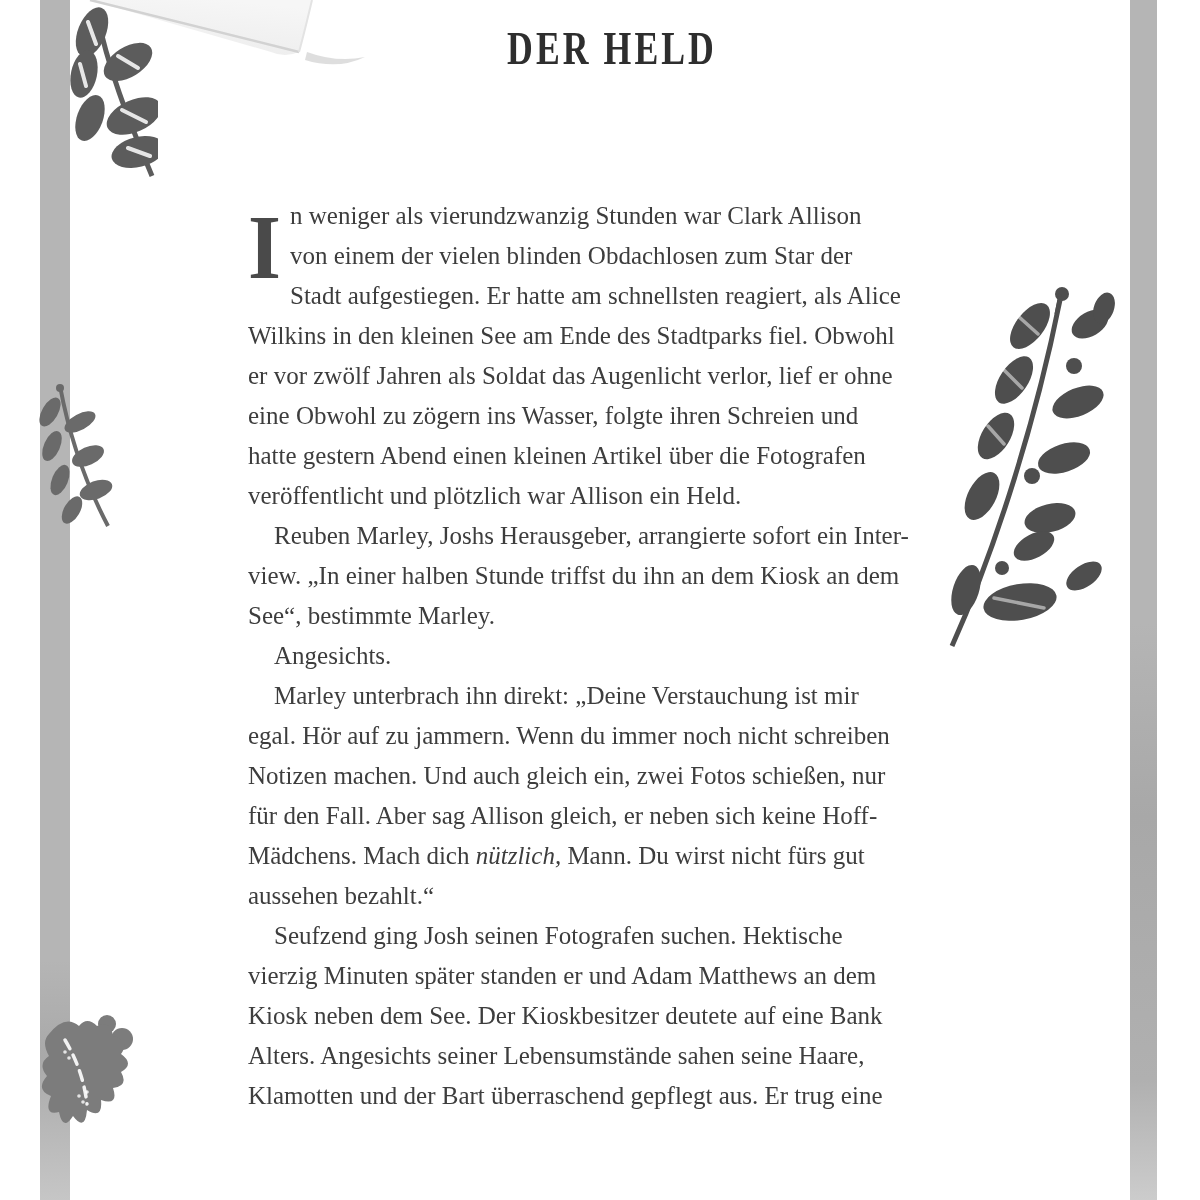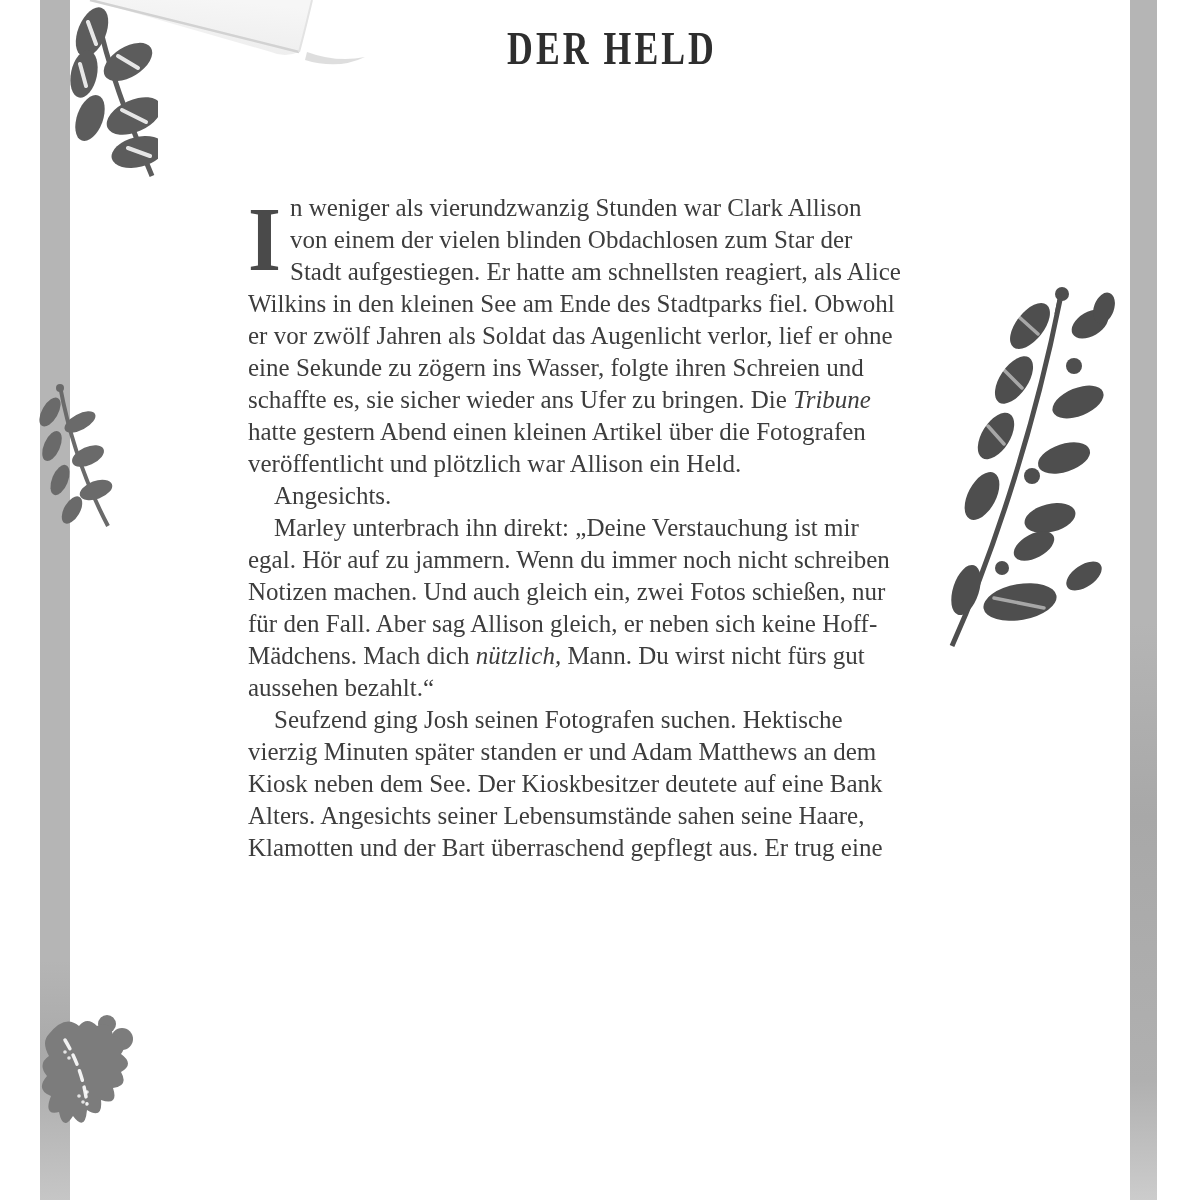--- a/index.html
+++ b/index.html
@@ -26,21 +26,21 @@
     font-weight:bold;font-size:47px;line-height:52px;letter-spacing:4px;
     color:var(--title-color);
     transform:scaleX(0.76);
     font-family:"Liberation Serif","DejaVu Serif",serif;
   }
   
   .body-text{
     position:absolute;left:248px;top:192px;width:716px;
     font-size:25px;line-height:32px;color:var(--text-color);
   }
-  .line{height:32px;white-space:nowrap;}
+  .line{height:32px;white-space:nowrap;margin-top:8px;}
   .para.indent .line:first-child{text-indent:26px;}
   .dropcap{
     float:left;width:34px;height:96px;margin-right:8px;
     font-weight:bold;font-size:92px;line-height:94px;
     color:#4a4a4a;
     transform:scaleX(0.92);
     transform-origin:left top;
   }
   em{font-style:italic;}
 </style>
@@ -145,24 +145,28 @@
 <div class="title">DER HELD</div>
 
 <div class="body-text">
     <div class="para">
       <span class="dropcap">I</span>
       <div class="line">n weniger als vierundzwanzig Stunden war Clark Allison</div>
       <div class="line">von einem der vielen blinden Obdachlosen zum Star der</div>
       <div class="line">Stadt aufgestiegen. Er hatte am schnellsten reagiert, als Alice</div>
       <div class="line">Wilkins in den kleinen See am Ende des Stadtparks fiel. Obwohl</div>
       <div class="line">er vor zwölf Jahren als Soldat das Augenlicht verlor, lief er ohne</div>
-      <div class="line">eine Sekunde zu zögern ins Wasser, folgte ihren Schreien und</div>
-      <div class="line">schaffte es, sie sicher wieder ans Ufer zu bringen. Die <em>Tribune</em></div>
+      <div class="line">eine Obwohl zu zögern ins Wasser, folgte ihren Schreien und</div>
       <div class="line">hatte gestern Abend einen kleinen Artikel über die Fotografen</div>
       <div class="line">veröffentlicht und plötzlich war Allison ein Held.</div>
+    </div>
+    <div class="para indent">
+      <div class="line">Reuben Marley, Joshs Herausgeber, arrangierte sofort ein Inter-</div>
+      <div class="line">view. „In einer halben Stunde triffst du ihn an dem Kiosk an dem</div>
+      <div class="line">See“, bestimmte Marley.</div>
     </div>
     <div class="para indent">
       <div class="line">Angesichts.</div>
     </div>
     <div class="para indent">
       <div class="line">Marley unterbrach ihn direkt: „Deine Verstauchung ist mir</div>
       <div class="line">egal. Hör auf zu jammern. Wenn du immer noch nicht schreiben</div>
       <div class="line">Notizen machen. Und auch gleich ein, zwei Fotos schießen, nur</div>
       <div class="line">für den Fall. Aber sag Allison gleich, er neben sich keine Hoff-</div>
       <div class="line">Mädchens. Mach dich <em>nützlich,</em> Mann. Du wirst nicht fürs gut</div>

